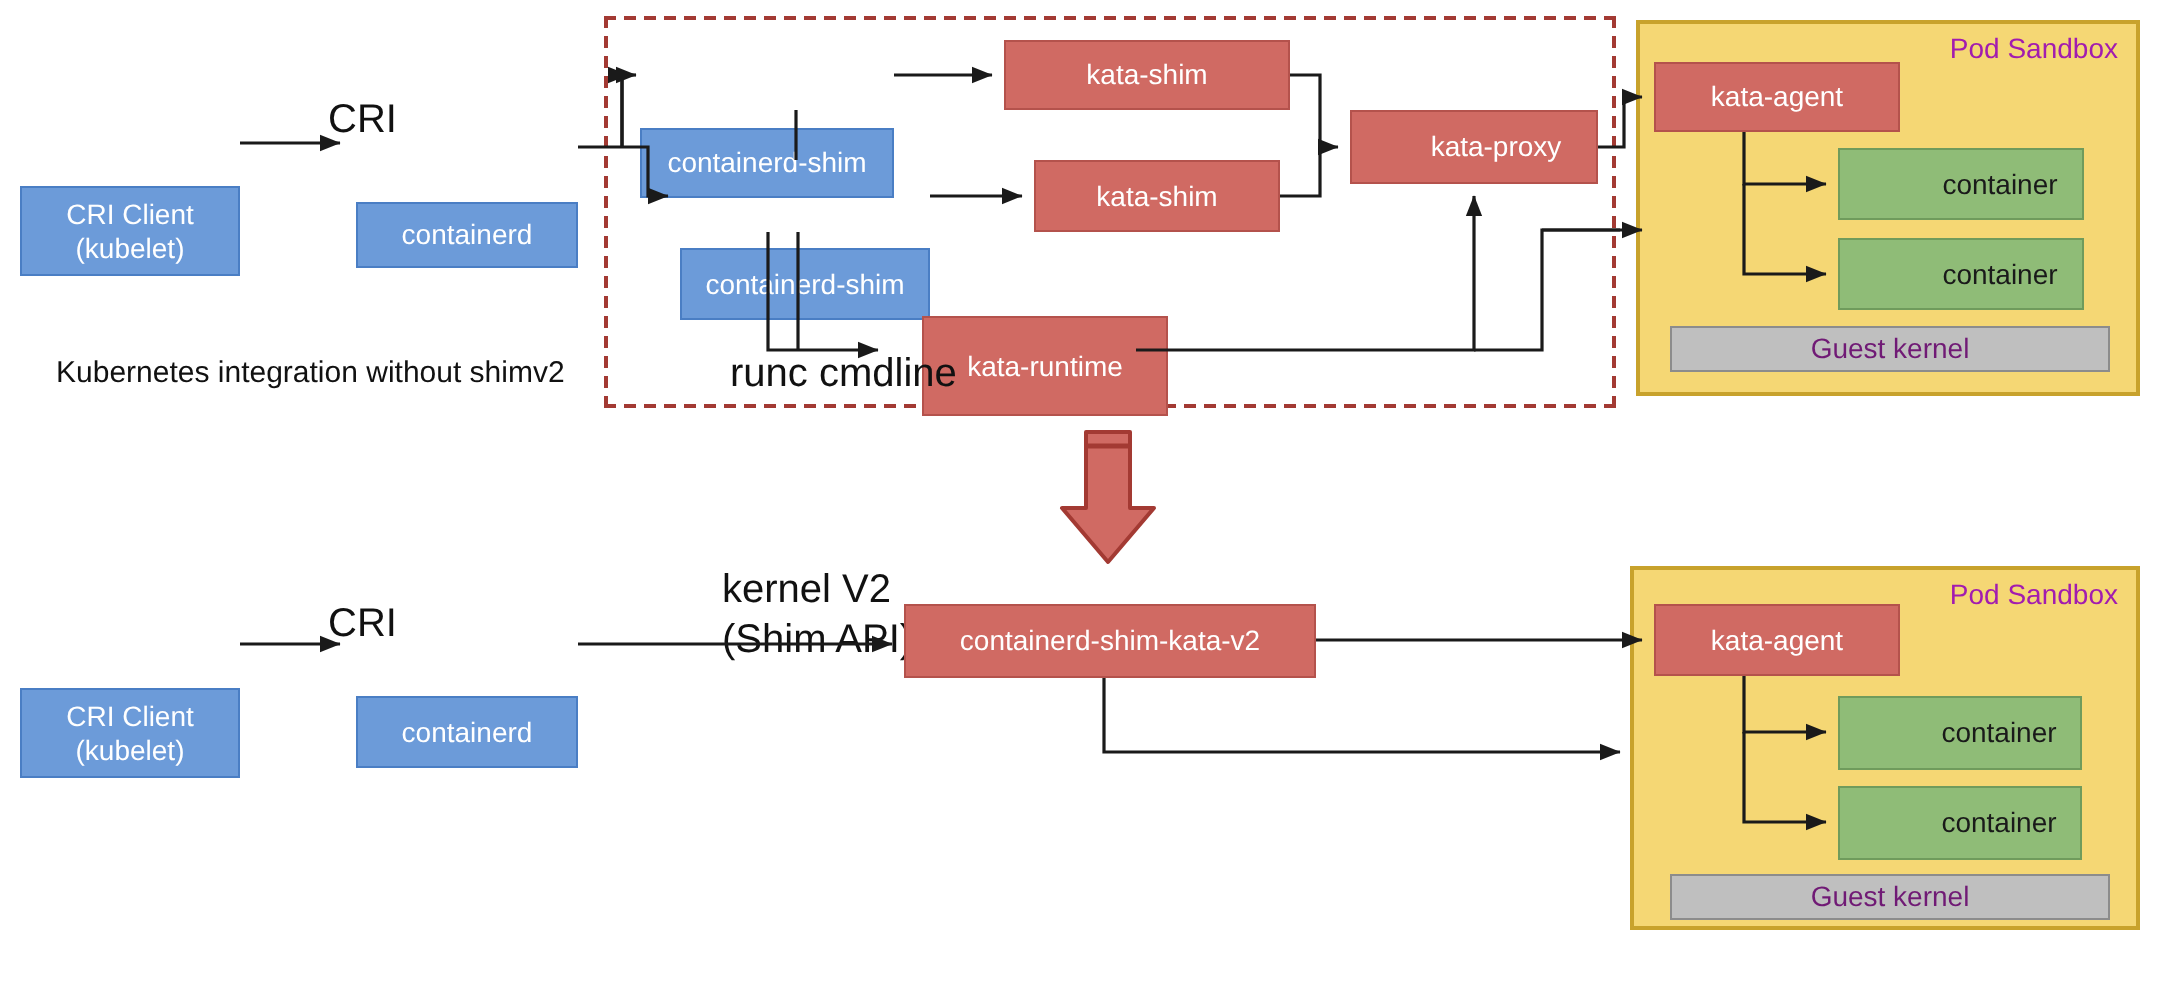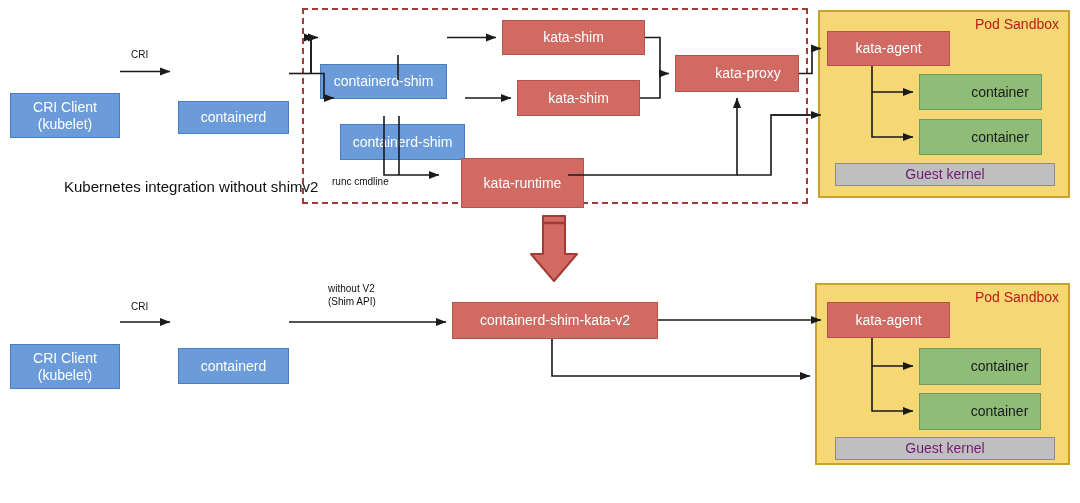--- a/index.html
+++ b/index.html
@@ -28,31 +28,31 @@
   }
   .grey{
     background:#bfbfbf;border-color:#8c8c8c;color:#701a75;font-size:14px;
   }
   .sandbox{
     position:absolute;box-sizing:border-box;
     background:#f5d774;border:2px solid #c8a22c;
   }
   .sandbox-title{
     position:absolute;right:9px;top:4px;
-    color:#b91c1c;font-size:14px;
+    color:#a21caf;font-size:14px;
   }
   .dashed-region{
     position:absolute;box-sizing:border-box;
     border:2px dashed #a33a33;background:transparent;
   }
   .caption{
     position:absolute;color:#111111;font-size:15px;white-space:nowrap;
   }
   .edge-label{
-    position:absolute;color:#111111;font-size:10px;white-space:nowrap;
+    position:absolute;color:#111111;font-size:20px;white-space:nowrap;margin-left:33px;
   }
   .edge-label.two-line{line-height:1.25;}
   .big-arrow{position:absolute;}
 </style>
 </head>
 <body>
 
 <div class="canvas">
 
   <div class="dashed-region" style="left:302px;top:8px;width:506px;height:196px;"></div>
@@ -107,35 +107,35 @@
   </div>
 
   <div class="box green" style="left:919px;top:119px;width:123px;height:36px;">
     <span>container</span>
   </div>
 
   <div class="box grey" style="left:835px;top:163px;width:220px;height:23px;">
     <span>Guest kernel</span>
   </div>
 
-  <div class="caption" style="left:28px;top:178px;margin-left:36px;">Kubernetes integration without shimv2</div>
+  <div class="caption" style="left:28px;top:178px;">Kubernetes integration without shimv2</div>
 
   <div class="box blue" style="left:10px;top:300px;width:110px;height:45px;flex-direction:column;">
     <span>CRI Client</span>
     <span>(kubelet)</span>
   </div>
 
   <div class="box blue" style="left:178px;top:304px;width:111px;height:36px;">
     <span>containerd</span>
   </div>
 
   <div class="edge-label" style="left:131px;top:301px;">CRI</div>
 
   <div class="edge-label two-line" style="left:328px;top:283px;">
-    <div>without V2</div>
+    <div>kernel V2</div>
     <div>(Shim API)</div>
   </div>
 
   <div class="box red" style="left:452px;top:302px;width:206px;height:37px;">
     <span>containerd-shim-kata-v2</span>
   </div>
 
   <div class="sandbox" style="left:815px;top:283px;width:255px;height:182px;">
     <span class="sandbox-title">Pod Sandbox</span>
   </div>

